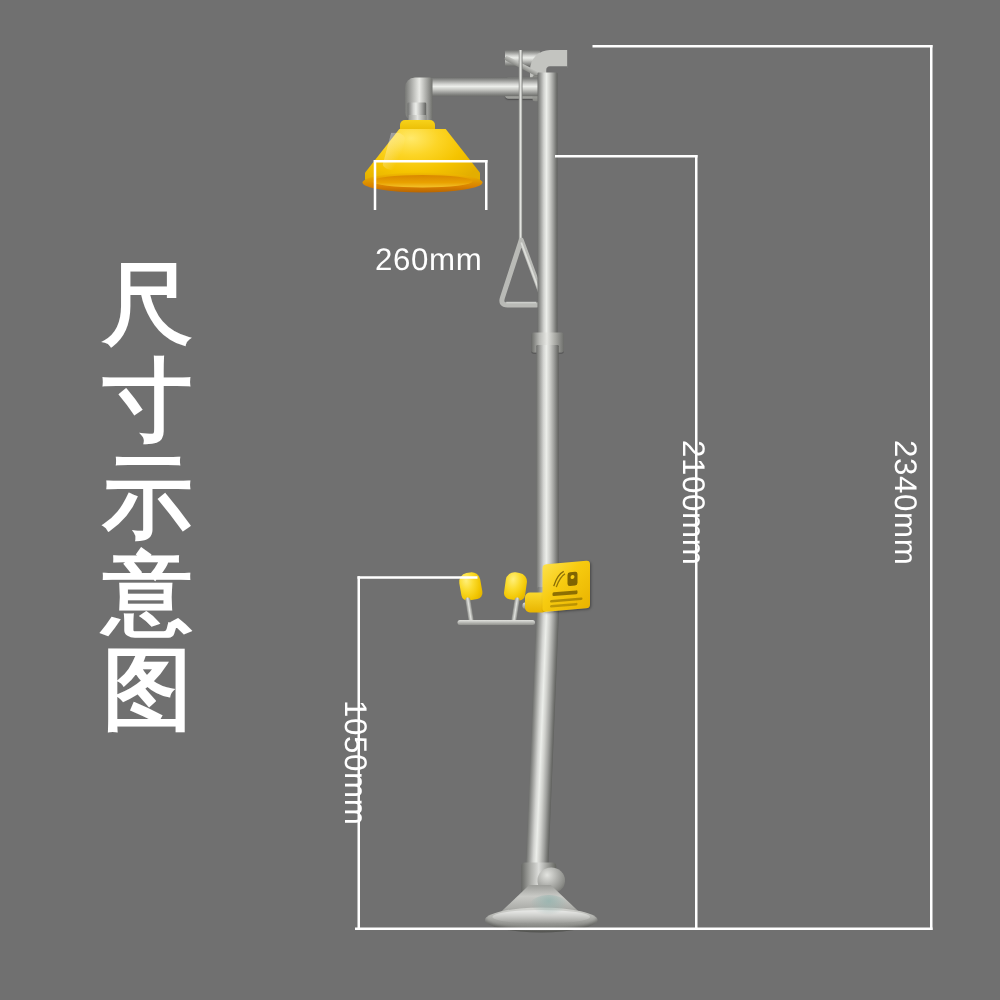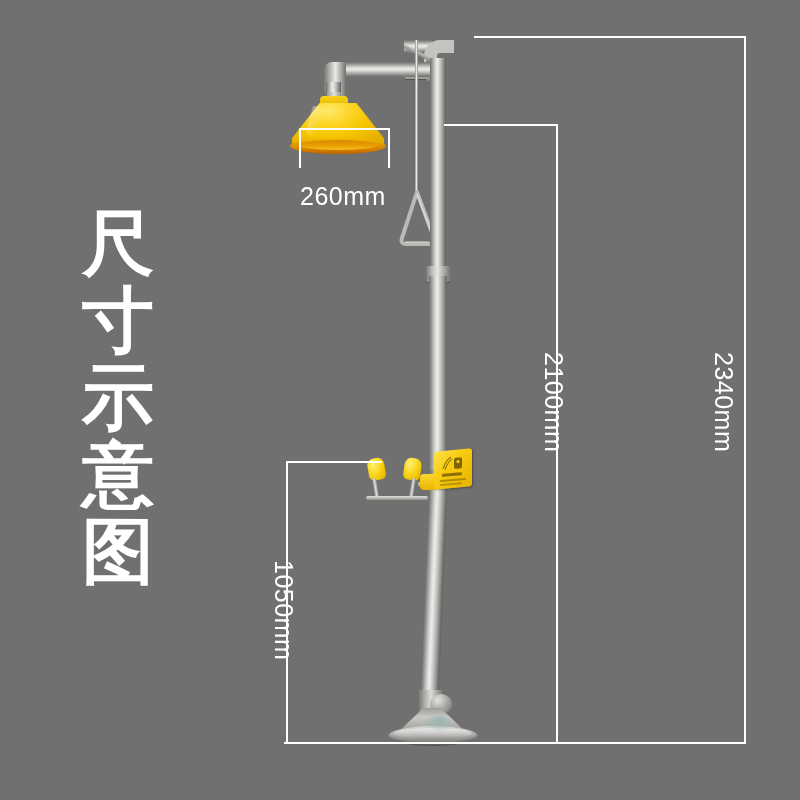--- a/index.html
+++ b/index.html
@@ -306,21 +306,21 @@
   <div class="dline h" style="left:444px;top:124px;width:114px;"></div>
   <div class="dline v" style="left:556px;top:124px;height:619px;"></div>
 
   <div class="dline h" style="left:286px;top:461px;width:96px;"></div>
   <div class="dline v" style="left:286px;top:461px;height:282px;"></div>
 
   <div class="dline v" style="left:299px;top:128px;height:40px;"></div>
   <div class="dline v" style="left:388px;top:128px;height:40px;"></div>
   <div class="dline h" style="left:299px;top:128px;width:91px;"></div>
 
-  <div class="dlabel" style="left:300px;top:184px;text-align:right;">260mm</div>
+  <div class="dlabel" style="left:300px;top:196px;text-align:right;">260mm</div>
 
   <div class="dlabel rot" style="left:566px;top:352px;">2100mm</div>
 
   <div class="dlabel rot" style="left:736px;top:352px;">2340mm</div>
 
   <div class="dlabel rot" style="left:296px;top:560px;">1050mm</div>
 
 </div>
 
 </body></html>

